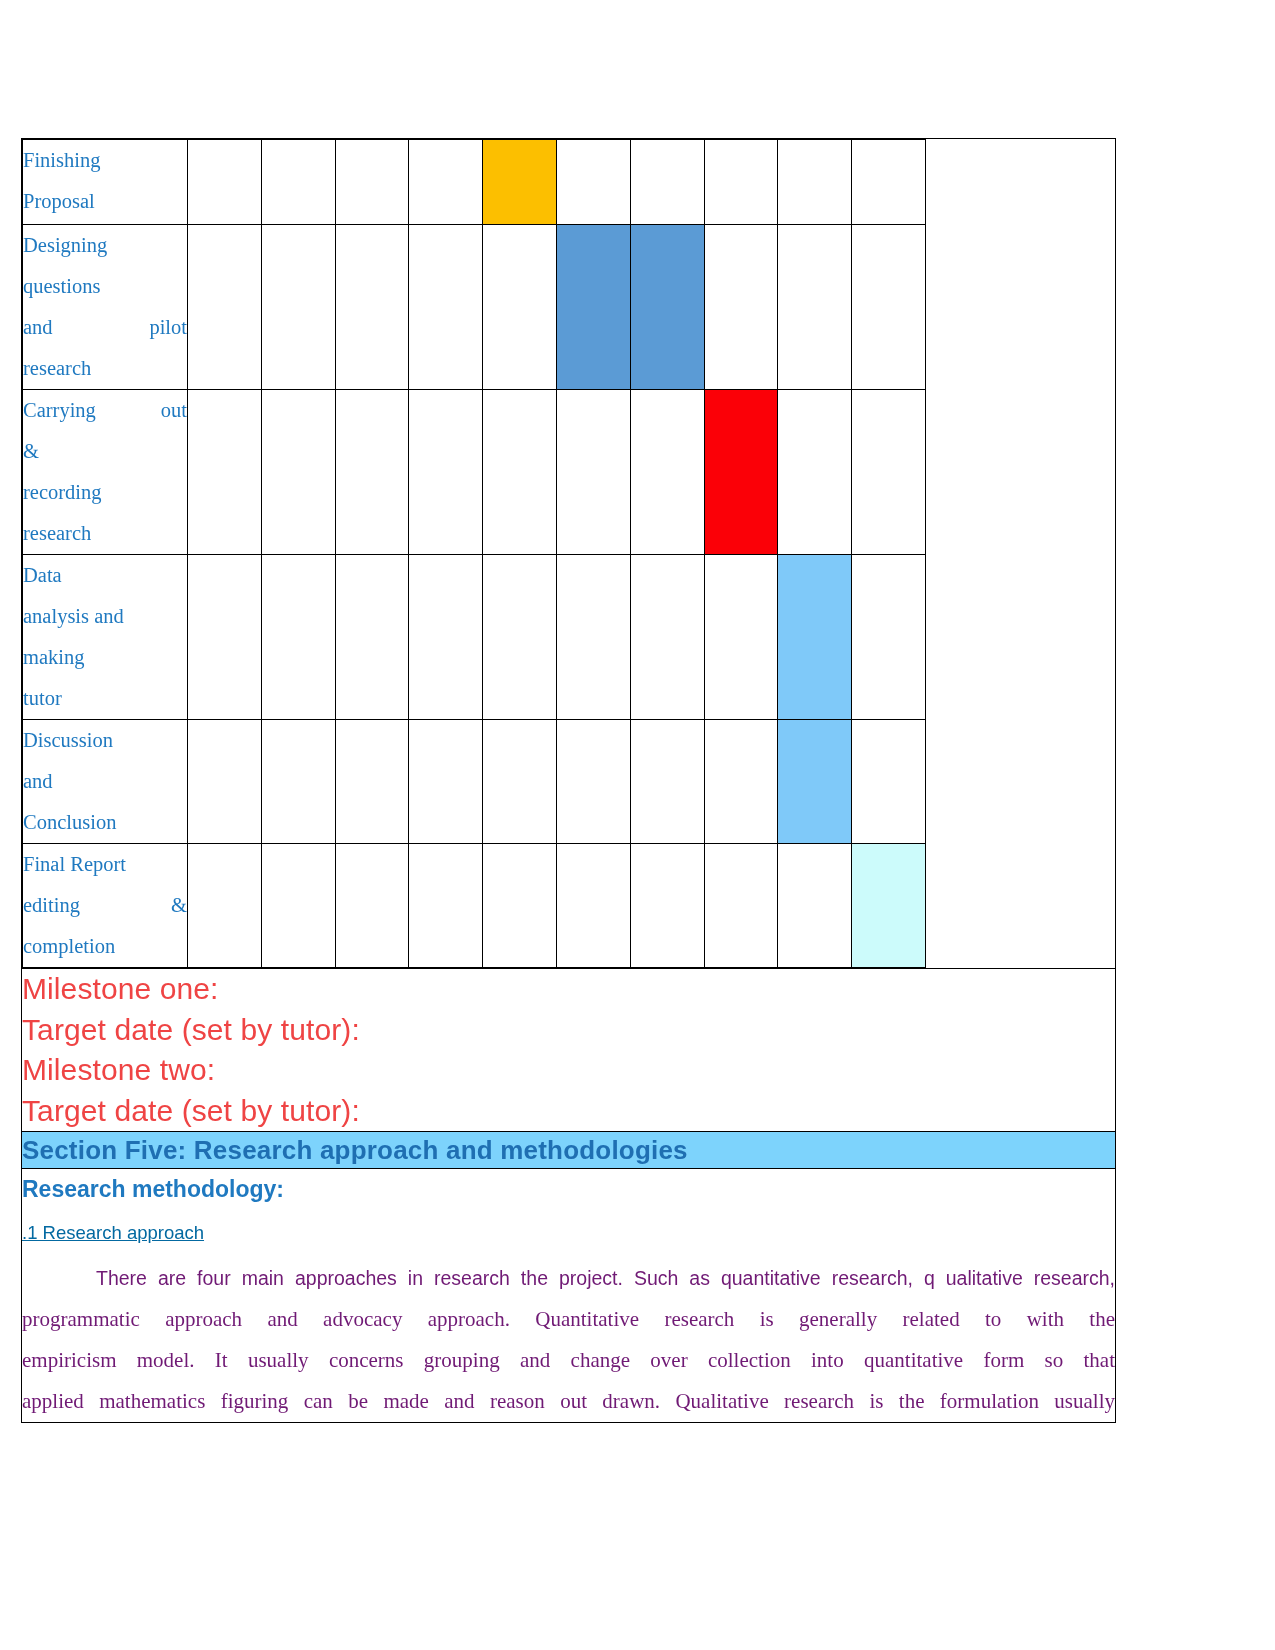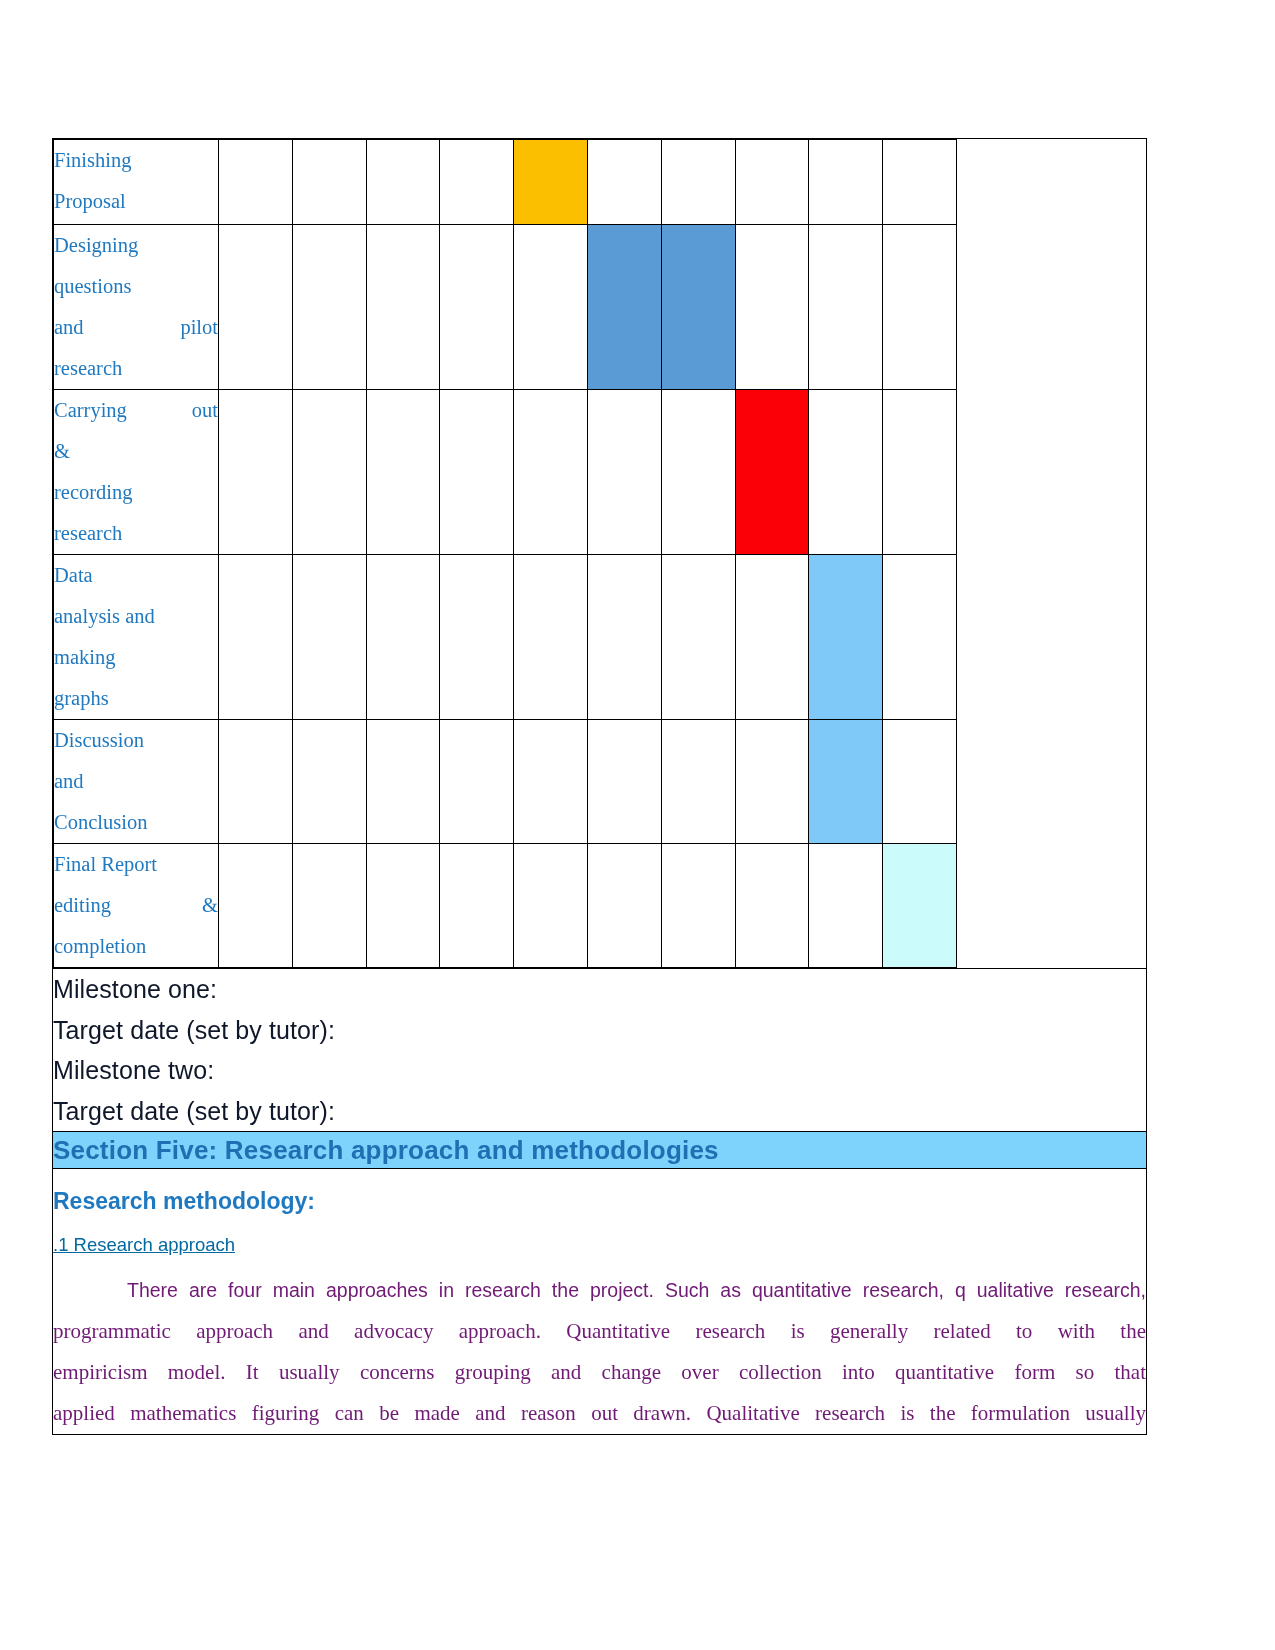--- a/index.html
+++ b/index.html
@@ -15,21 +15,21 @@
   }
   .page {
     position: relative;
     width: 1275px;
     height: 1650px;
     box-sizing: border-box;
   }
   
   .outer {
     position: absolute;
-    left: 52px;
+    left: 21px;
     top: 138px;
     width: 1095px;
     border-collapse: collapse;
     table-layout: fixed;
   }
   .outer > tbody > tr > td {
     border: 1px solid #000000;
     padding: 0;
     vertical-align: top;
   }
@@ -80,23 +80,23 @@
   .r2 { height: 123px; }
   .r3 { height: 164px; padding-left: 28px; }
   .r4 { height: 164px; }
   .r5 { height: 123px; }
   .r6 { height: 123px; }
 
   
   td.milestone {
     padding: 6px 0 6px 8px;
     font-family: "Liberation Sans", sans-serif;
-    font-size: 25px;
+    font-size: 30px;
     line-height: 40.5px;
-    color: #0f172a;
+    color: #ef4444;
     letter-spacing: 0.1px;
   }
   
   td.section-banner {
     background: #7dd3fc;
     padding: 4px 0 5px 8px;
     font-family: "Liberation Sans", sans-serif;
     font-size: 26px;
     font-weight: bold;
     color: #1F6FB2;
@@ -106,21 +106,21 @@
   
   td.body-cell {
     padding: 10px 10px 8px 8px;
   }
   .heading-method {
     font-family: "Liberation Sans", sans-serif;
     font-size: 23px;
     font-weight: bold;
     color: #1F79C0;
     line-height: 40px;
-    margin: 12px 0 6px 0;
+    margin: 0 0 6px 0;
   }
   .subheading {
     font-family: "Liberation Sans", sans-serif;
     font-size: 18.5px;
     color: #0369a1;
     line-height: 35px;
     margin: 0 0 8px 0;
     text-decoration: underline;
   }
   .para {
@@ -215,21 +215,21 @@
                 <td class="slot fill-red"></td>
                 <td class="slot"></td>
                 <td class="slot"></td>
               </tr>
 
               <tr class="r4">
                 <td class="task-label">
                   <span class="nj">Data</span>
                   <span class="nj">analysis and</span>
                   <span class="nj">making</span>
-                  <span class="nj">graphs</span>
+                  <span class="nj">tutor</span>
                 </td>
                 <td class="slot"></td>
                 <td class="slot"></td>
                 <td class="slot"></td>
                 <td class="slot"></td>
                 <td class="slot"></td>
                 <td class="slot"></td>
                 <td class="slot"></td>
                 <td class="slot"></td>
                 <td class="slot fill-ltblue"></td>

